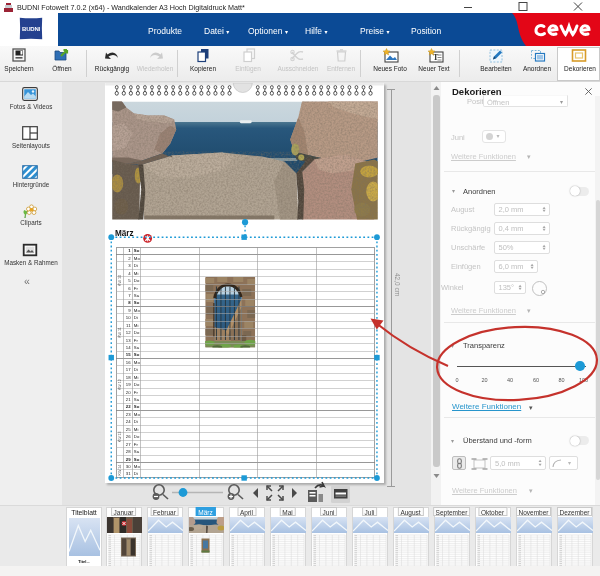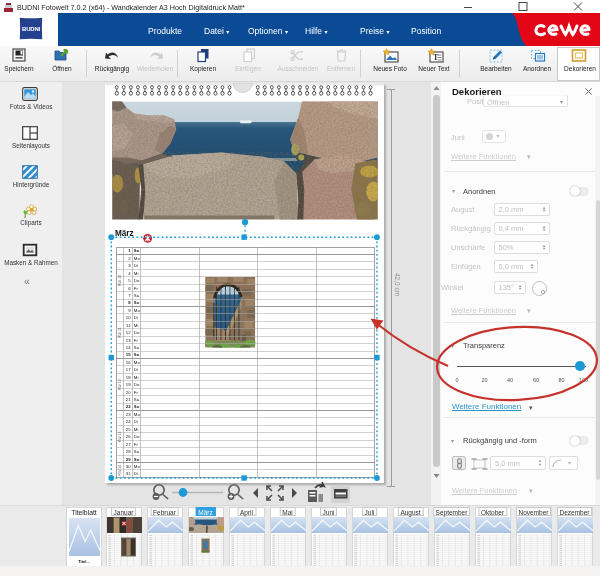--- a/index.html
+++ b/index.html
@@ -747,21 +747,21 @@
 <div class="abs" style="left:8px;top:295px;width:16px;text-align:center;font-size:5.5px;color:#555;">0</div>
 <div class="abs" style="left:35.5px;top:295px;width:16px;text-align:center;font-size:5.5px;color:#555;">20</div>
 <div class="abs" style="left:61px;top:295px;width:16px;text-align:center;font-size:5.5px;color:#555;">40</div>
 <div class="abs" style="left:87px;top:295px;width:16px;text-align:center;font-size:5.5px;color:#555;">60</div>
 <div class="abs" style="left:112.5px;top:295px;width:16px;text-align:center;font-size:5.5px;color:#555;">80</div>
 <div class="abs" style="left:134.5px;top:295px;width:16px;text-align:center;font-size:5.5px;color:#555;">100</div>
 <div class="abs wf" style="left:11px;top:320px;color:#2795cc;font-size:8px;">Weitere Funktionen</div>
 <div class="abs tri" style="left:88px;top:322px;color:#555;font-size:7px;">▾</div>
 <div class="abs psep" style="top:335px;"></div>
 <div class="abs tri" style="left:10px;top:354.5px;">▾</div>
-<div class="abs pdark" style="left:22px;top:354px;">Rückgängig und -form</div>
+<div class="abs pdark" style="left:22px;top:354px;">Überstand und -form</div>
 <div class="abs toggle" style="left:128.5px;top:354px;"></div>
 <div class="abs" style="left:11px;top:374px;width:14px;height:14px;background:#ebebeb;border:1px solid #bdbdbd;border-radius:2px;"></div>
 <svg class="abs" style="left:14px;top:376px;" width="9" height="11" viewBox="0 0 9 11">
         <g fill="none" stroke="#777" stroke-width="1.1">
           <rect x="2.7" y="0.7" width="3.6" height="5" rx="1.8"></rect>
           <rect x="2.7" y="5.3" width="3.6" height="5" rx="1.8"></rect>
         </g>
       </svg>
 <svg class="abs" style="left:30px;top:375.5px;" width="17" height="12" viewBox="0 0 17 12">
         <rect x="3" y="2" width="11" height="8" fill="none" stroke="#c2c2c2" stroke-width="1"></rect>

